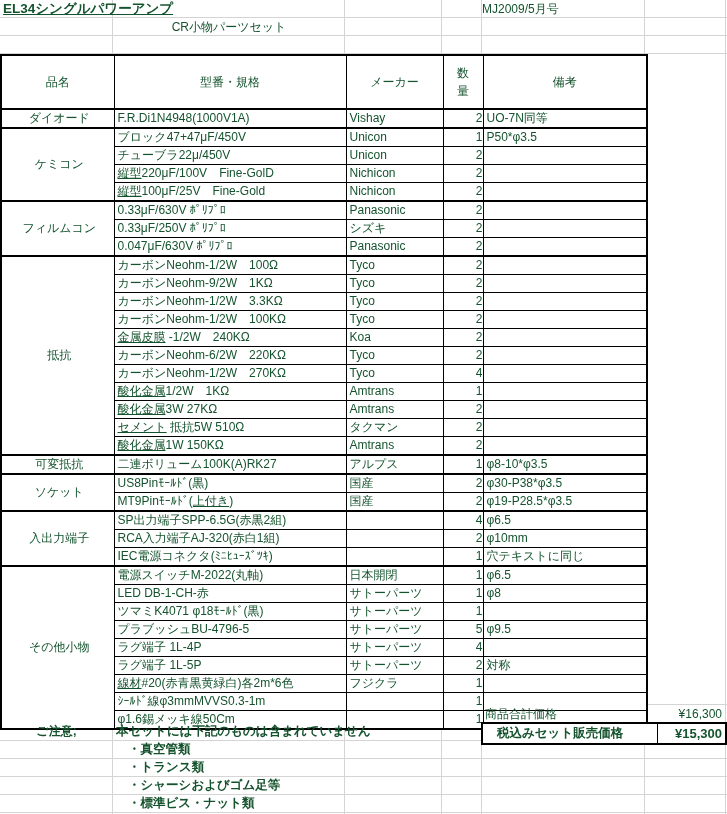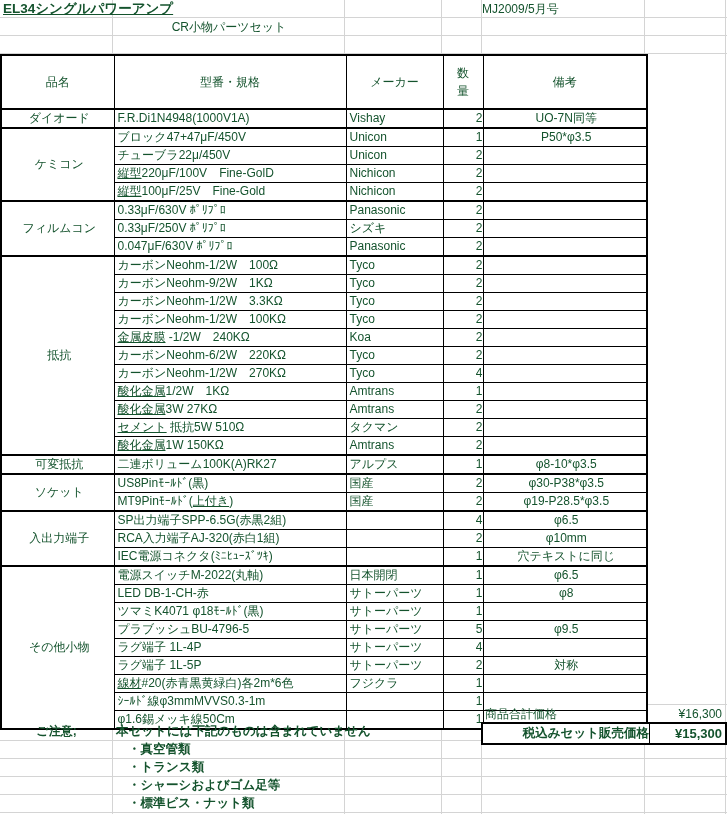--- a/index.html
+++ b/index.html
@@ -24,28 +24,28 @@
 
   table.parts{position:absolute;left:0;top:54px;width:646px;border-collapse:collapse;
     table-layout:fixed;background:#fff;border:2px solid #000;}
   table.parts th{border:1px solid #000;border-bottom:2px solid #000;font-weight:normal;
     font-size:12px;height:18px;line-height:18px;text-align:center;padding:8px;overflow:hidden;}
   table.parts td{border:1px solid #000;font-size:12px;height:17px;line-height:17px;
     padding:0 0 0 3px;white-space:nowrap;overflow:hidden;}
   table.parts tr.gs td{border-top:2px solid #000;margin-left:42px;}
   td.cat{text-align:center;padding:0;vertical-align:middle;}
   td.qty{text-align:right;padding:0 4px 0 0;}
-  td.note{font-size:9px;padding-left:2px;text-align:center;}
+  td.note{font-size:9px;padding-left:2px;}
   span.ul{text-decoration:underline;}
 
   .sum-label{left:485px;top:705px;width:158px;height:18px;line-height:18px;font-size:12px;}
   .sum-value{left:645px;top:705px;width:77px;height:18px;line-height:18px;font-size:12px;text-align:right;}
   .tax-box{left:481px;top:722px;width:242px;height:19px;border:2px solid #000;display:flex;background:#fff;}
   .tax-label{width:160px;border-right:1px solid #000;font-size:12.5px;font-weight:bold;
-    line-height:19px;padding-left:6px;white-space:nowrap;overflow:hidden;text-align:right;}
+    line-height:19px;padding-left:14px;white-space:nowrap;overflow:hidden;}
   .tax-value{flex:1;font-size:13px;font-weight:bold;line-height:19px;text-align:right;padding-right:3px;}
 
   .notice-label{left:0;top:722px;width:113px;height:19px;line-height:19px;font-size:12px;
     font-weight:bold;text-align:center;border-radius:8px;}
   .notice-heading{left:116px;top:722px;height:19px;line-height:19px;font-size:12.5px;font-weight:bold;text-align:right;}
   .notice-item{left:128px;height:18px;line-height:18px;font-size:12.5px;font-weight:bold;}
   .ni0{top:740px}.ni1{top:758px}.ni2{top:776px}.ni3{top:794px}
 </style>
 </head>
 <body>

